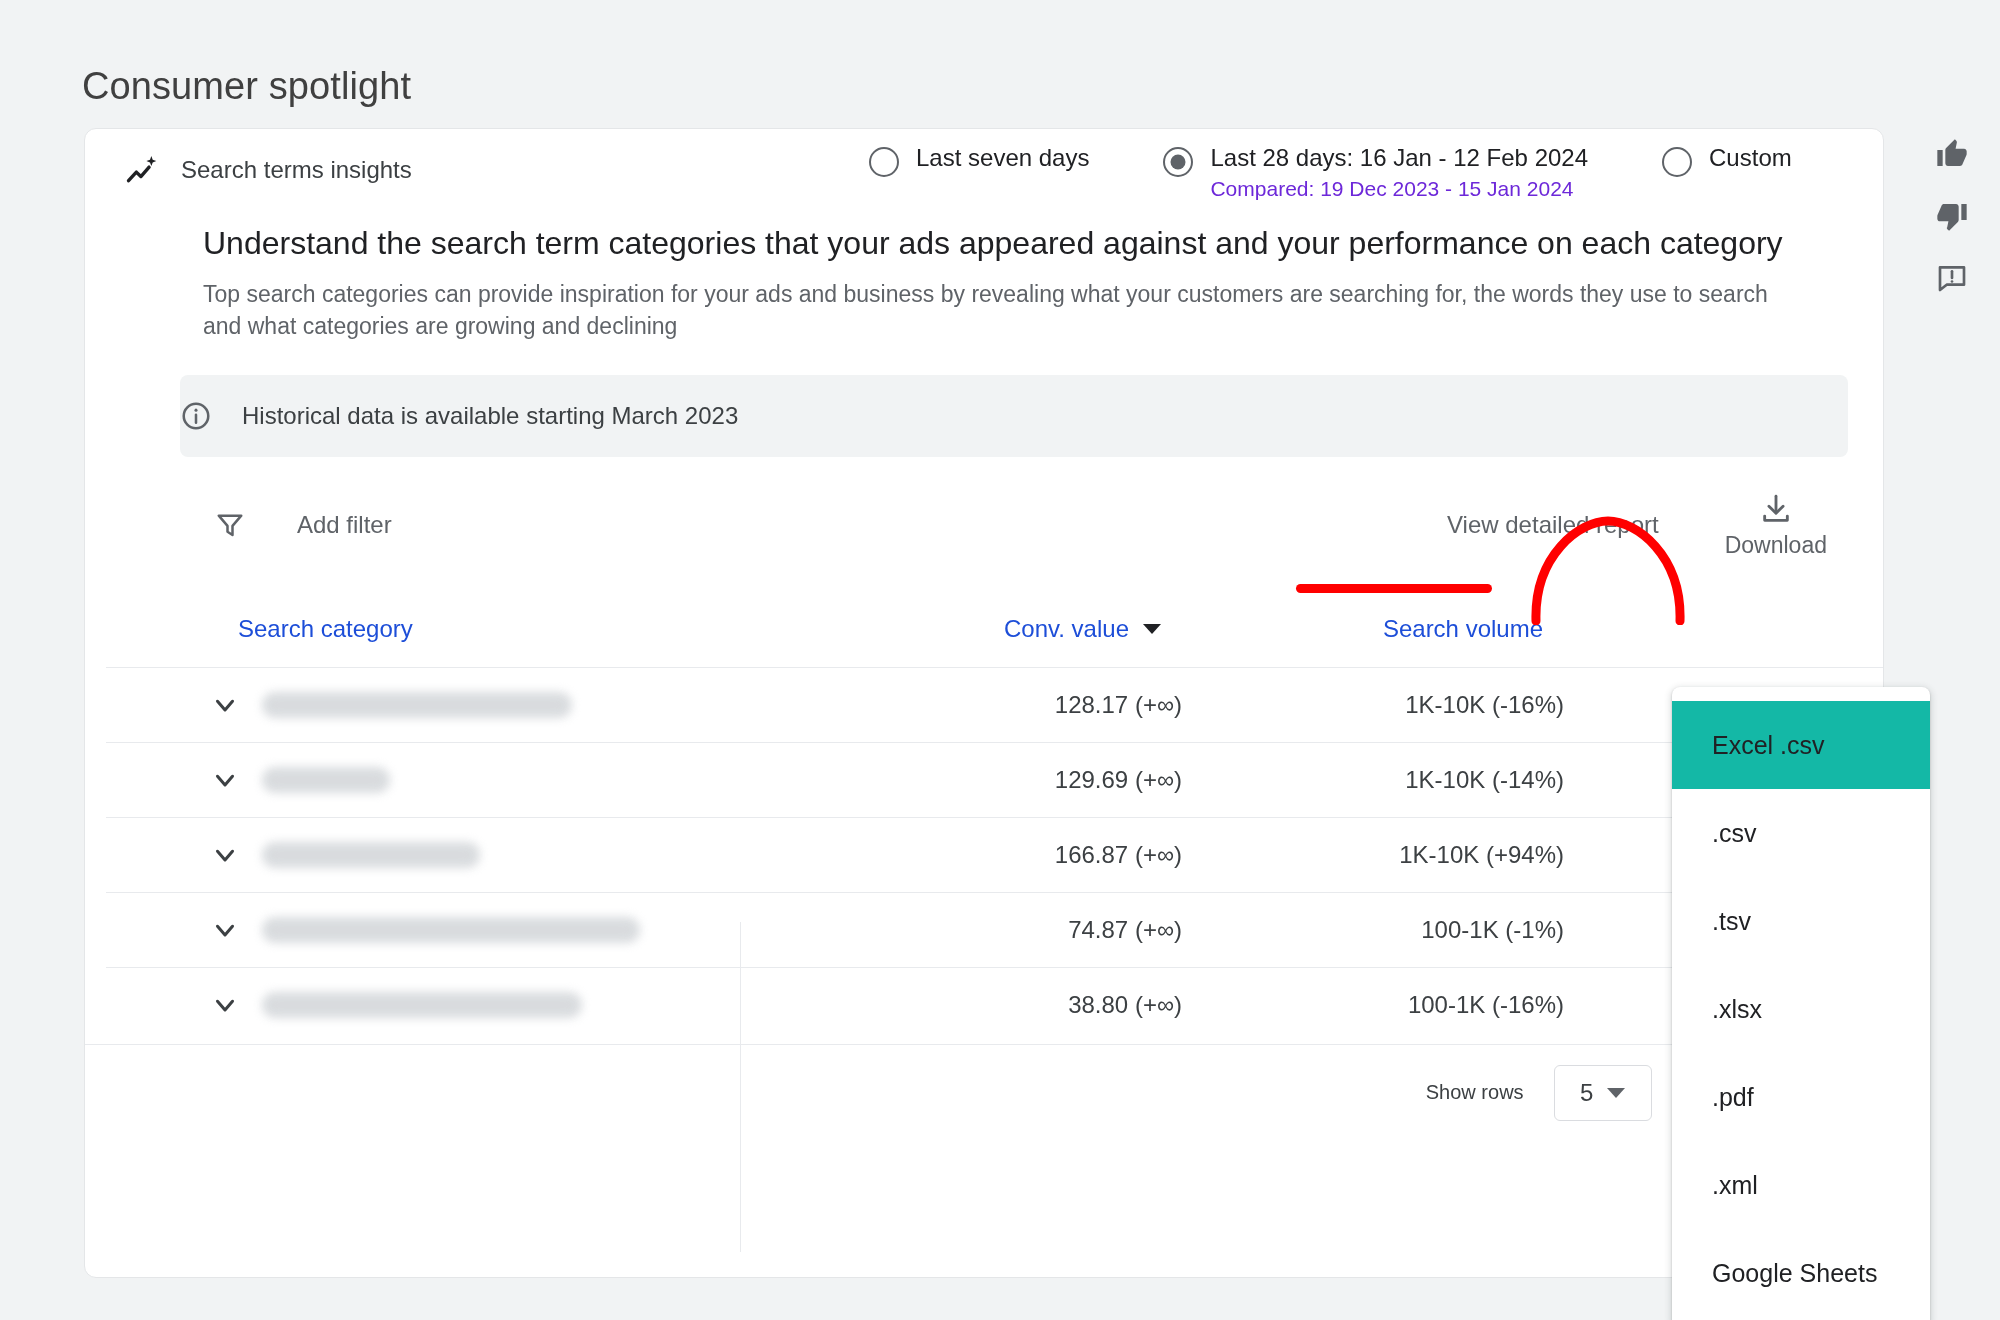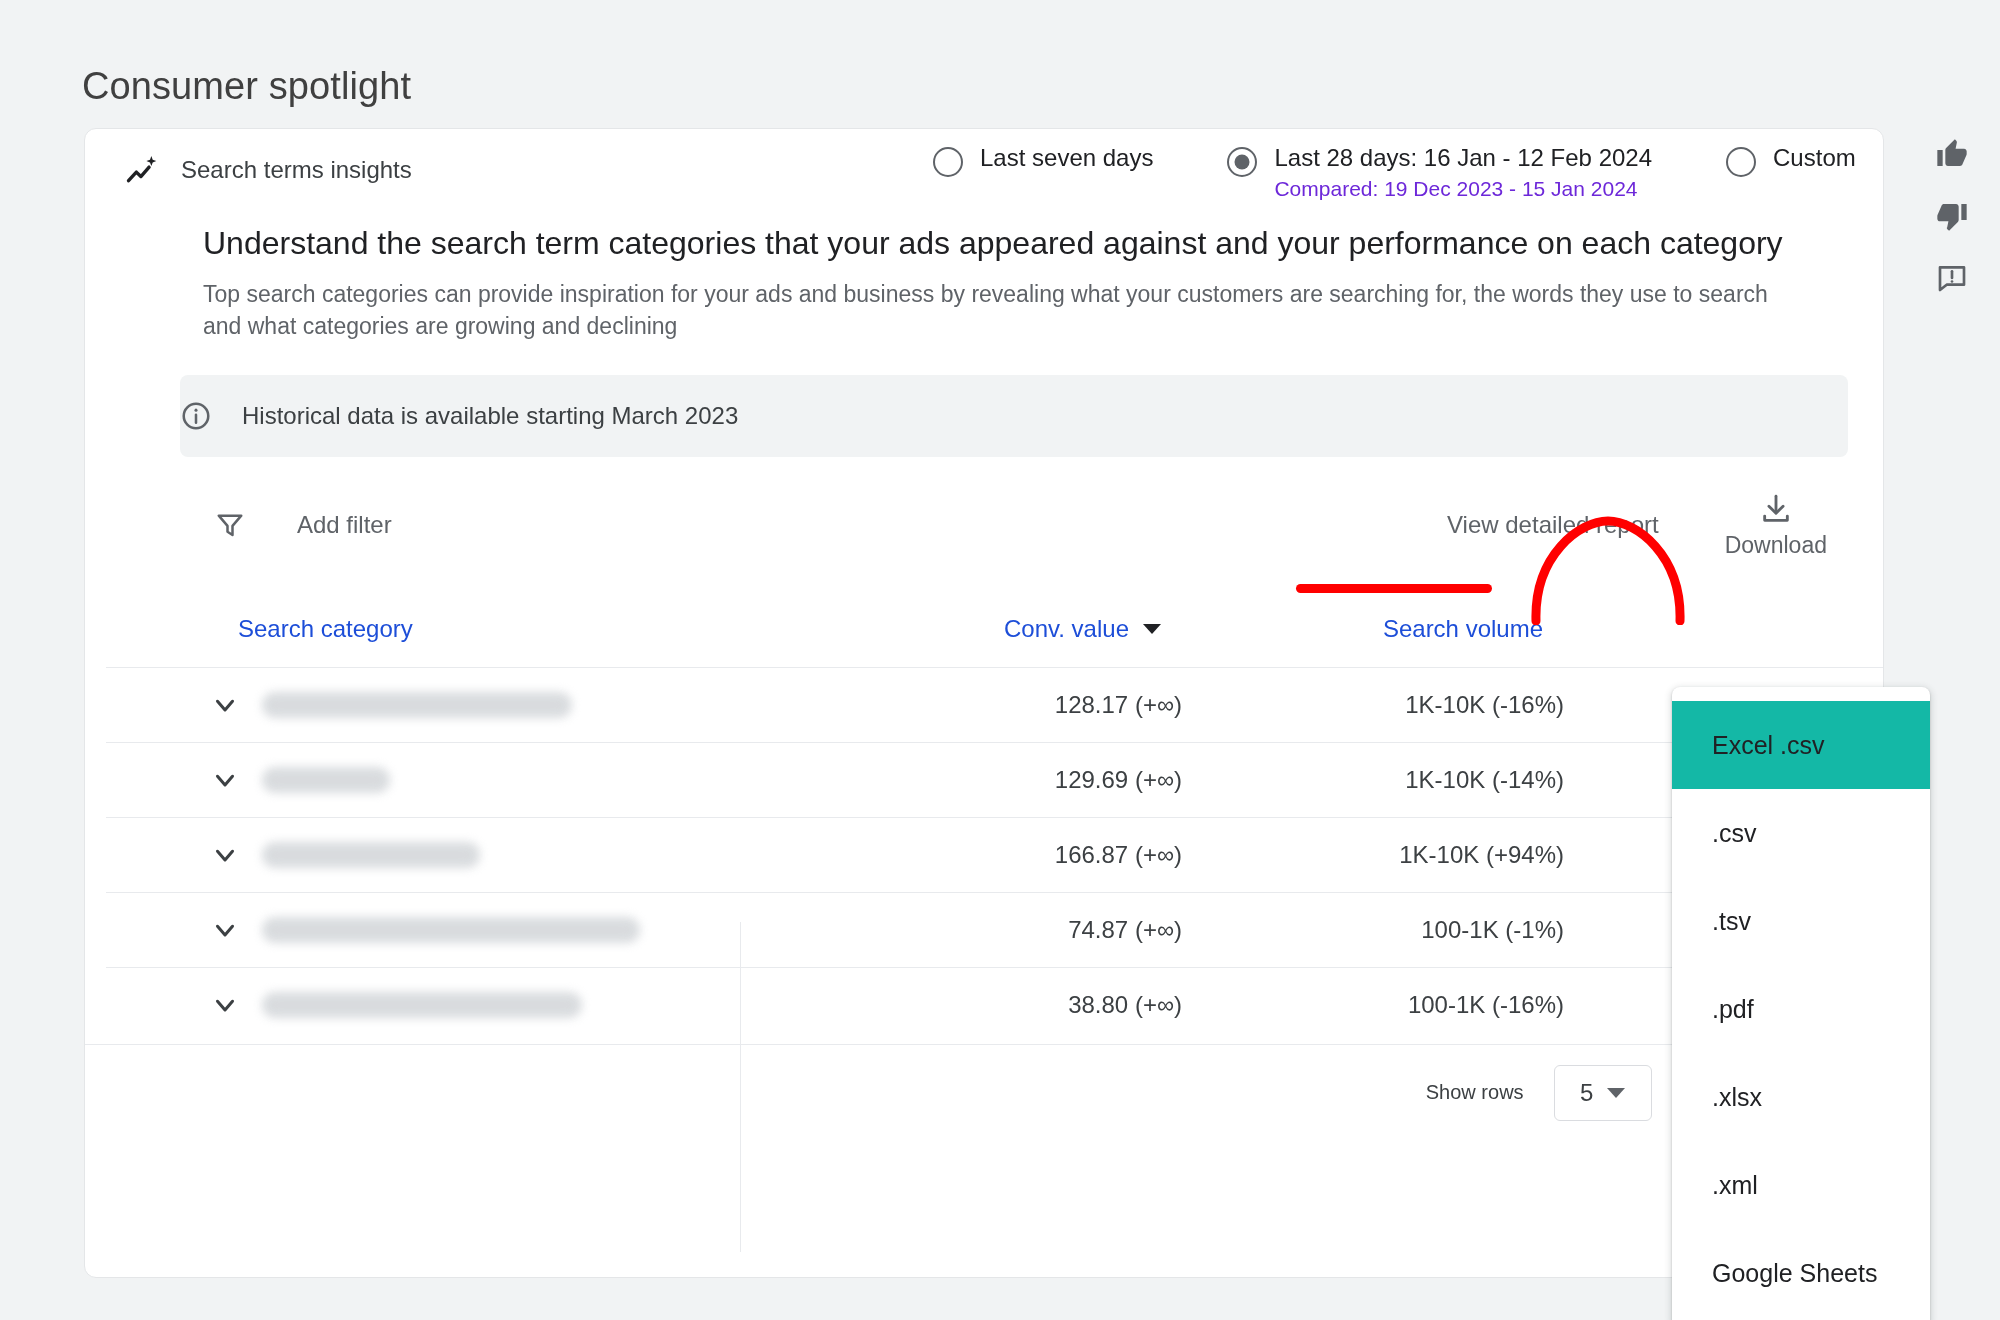--- a/index.html
+++ b/index.html
@@ -44,21 +44,21 @@
     display: flex; align-items: center;
   }
   .insights-label {
     display: flex; align-items: center; gap: 22px;
     margin-left: 40px; width: 560px;
   }
   .insights-icon { width: 34px; height: 34px; flex: none; }
   .insights-text { font-size: 24px; color: #3c4043; }
 
   .date-options {
-    position: absolute; left: 848px; top: 0;
+    position: absolute; left: 784px; top: 0;
     display: flex; align-items: flex-start; gap: 0;
     height: 82px; padding-top: 16px;
   }
   .date-opt { display: flex; align-items: flex-start; gap: 17px; cursor: pointer; }
   .date-opt + .date-opt { margin-left: 74px; }
   .radio {
     width: 30px; height: 30px; border-radius: 50%;
     border: 2.5px solid #5f6368; flex: none; margin-top: 2px;
     position: relative; background: transparent;
   }
@@ -407,20 +407,20 @@
   <div class="red-underline"></div>
   <svg class="red-arc" viewBox="0 0 160 110">
     <path d="M8 106 C6 40, 52 6, 80 6 C108 6, 154 40, 152 106" fill="none" stroke="#ff0000" stroke-width="9" stroke-linecap="round"></path>
   </svg>
 
   <div class="dl-menu">
     <div id="dl-items">
         <div class="dl-item hover">Excel .csv</div>
         <div class="dl-item">.csv</div>
         <div class="dl-item">.tsv</div>
+        <div class="dl-item">.xlsx</div>
         <div class="dl-item">.pdf</div>
-        <div class="dl-item">.xlsx</div>
         <div class="dl-item">.xml</div>
         <div class="dl-item">Google Sheets</div>
       </div>
   </div>
 
 </div>
 
 </body></html>

